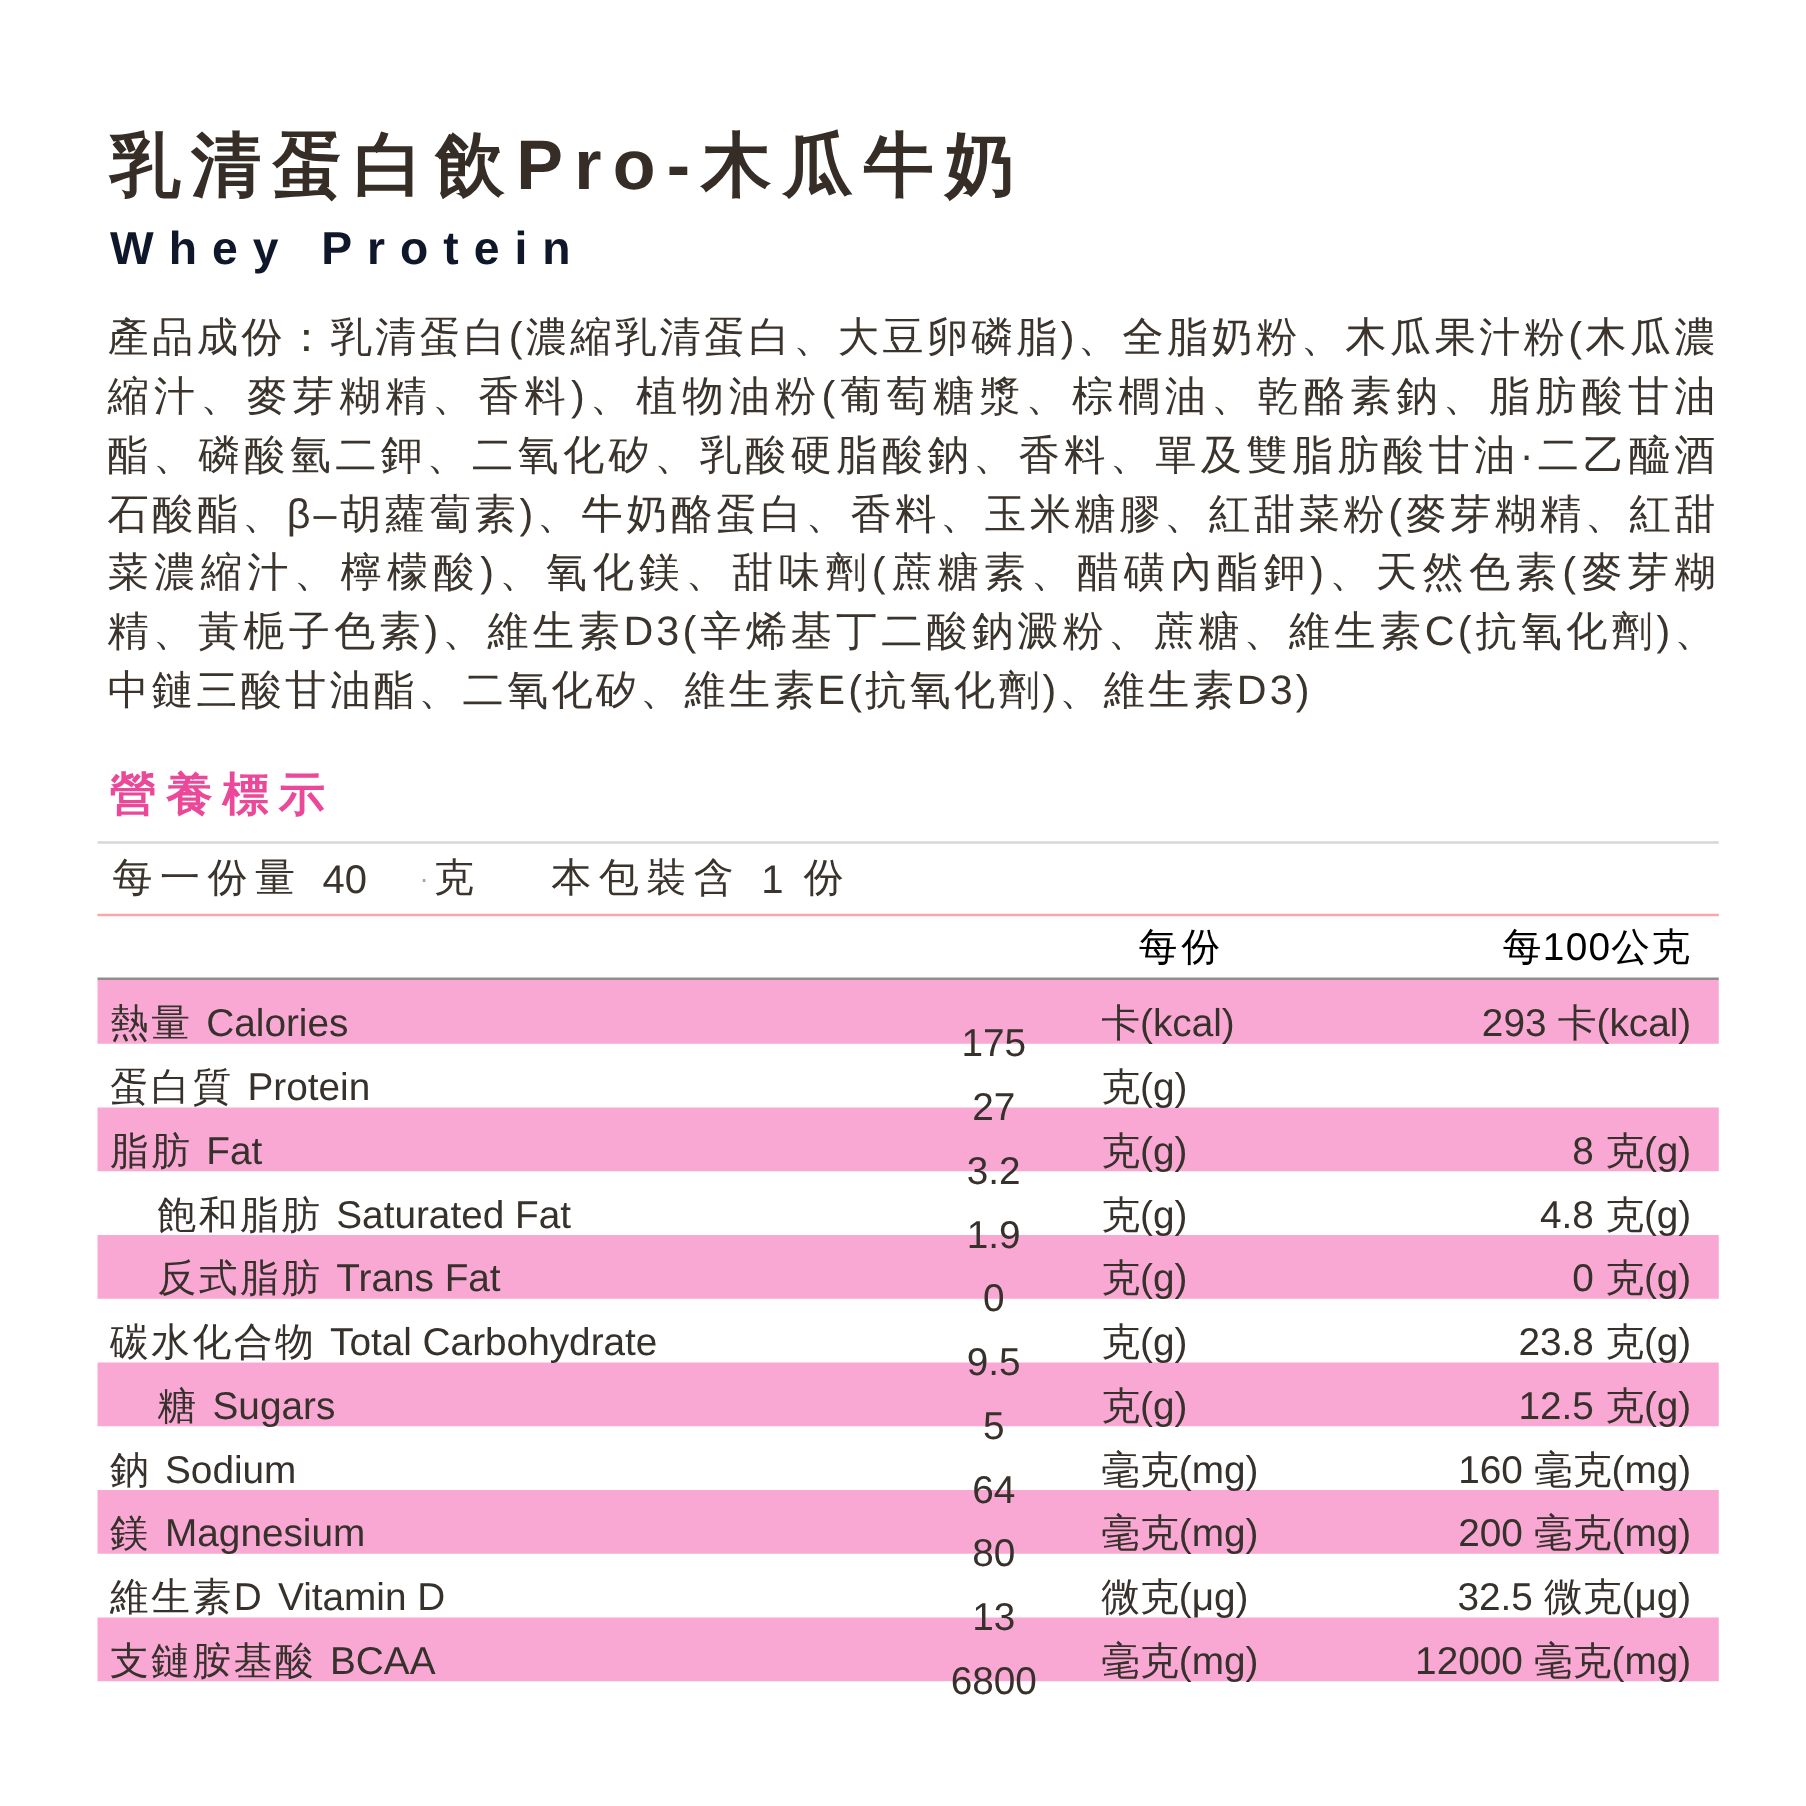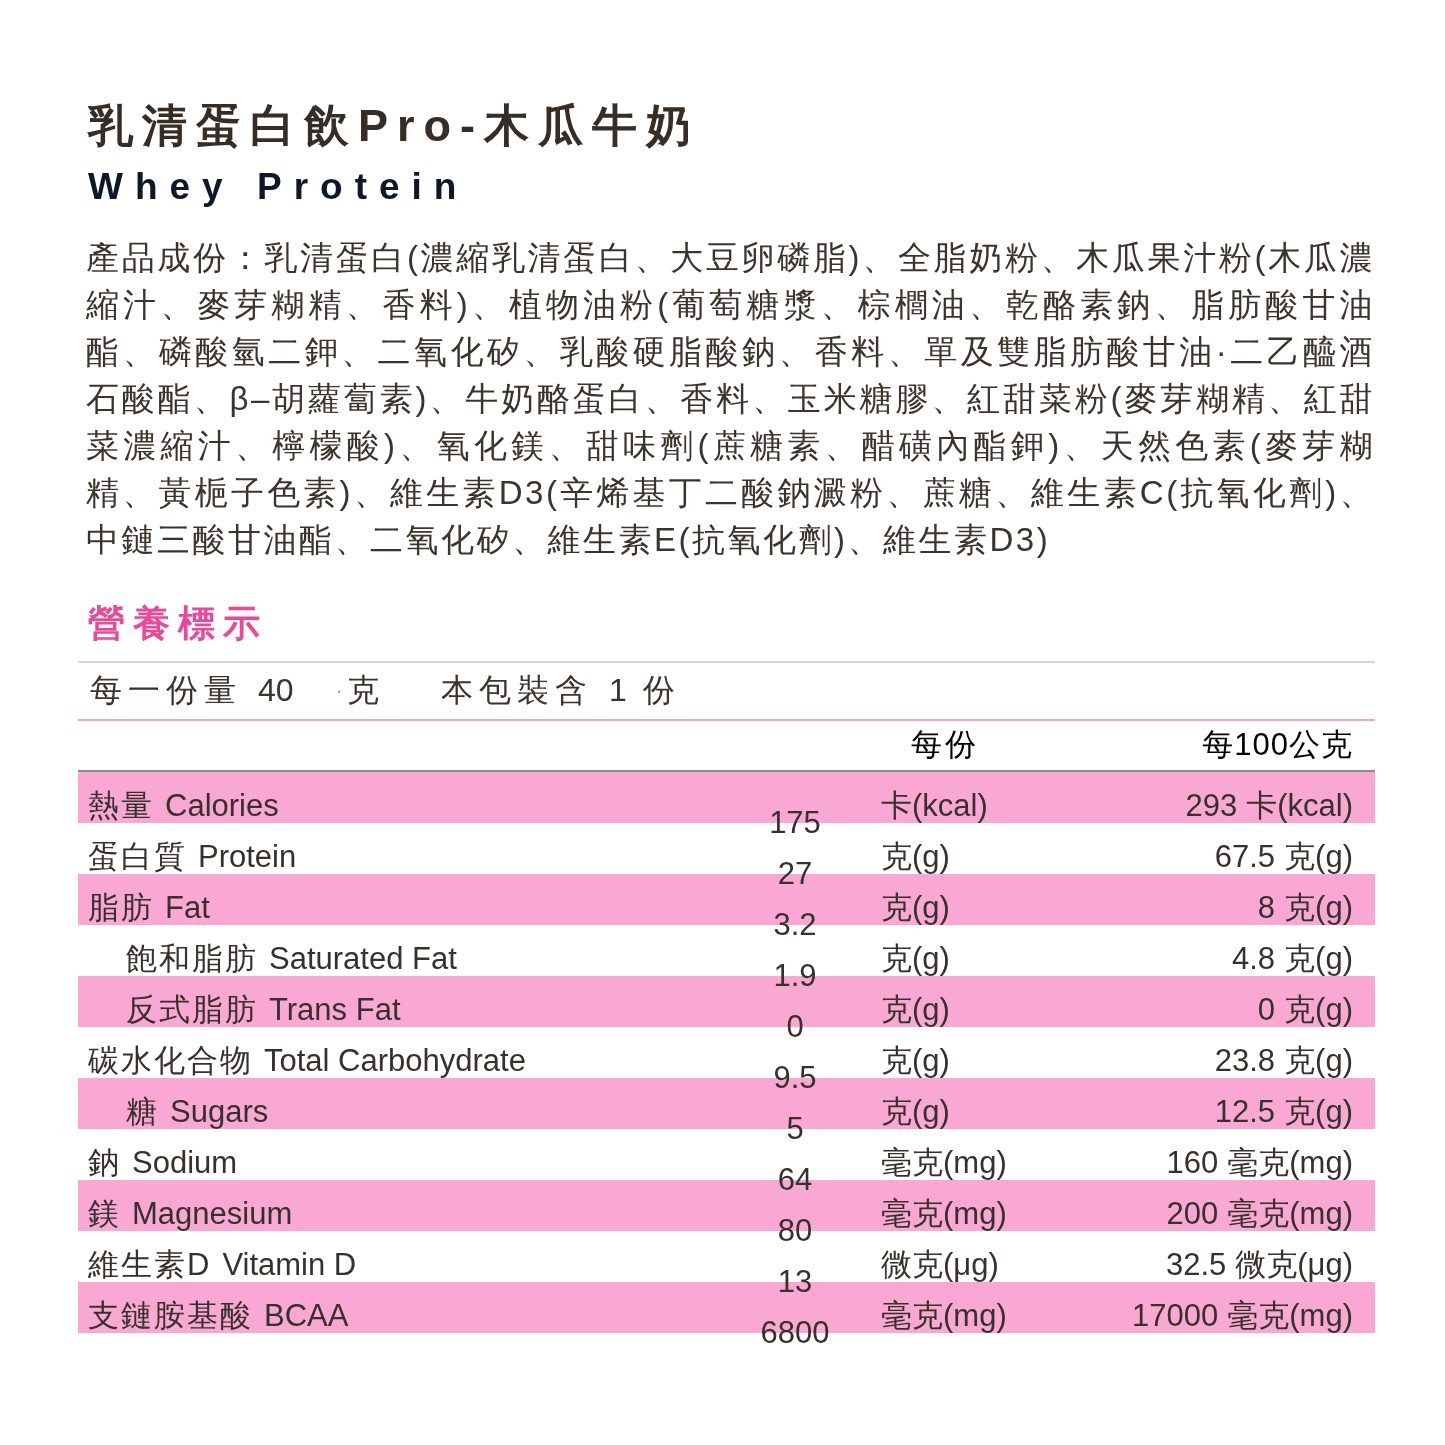--- a/index.html
+++ b/index.html
@@ -6,21 +6,21 @@
   body{
     width:1445px;height:1445px;position:relative;overflow:hidden;
     font-family:"Liberation Sans","DejaVu Sans",sans-serif;
     color:#3b342d;
     -webkit-font-smoothing:antialiased;
   }
   .page{position:absolute;left:78px;top:0;width:1297px;}
 
   .title{
     margin-top:100px;padding-left:10px;
-    font-size:45px;font-weight:700;letter-spacing:9px;
+    font-size:56px;font-weight:700;letter-spacing:9px;
     color:#352d26;line-height:1.15;
   }
   .subtitle{
     margin-top:14px;padding-left:10px;
     font-size:37px;font-weight:700;letter-spacing:12px;
     color:#0f172a;
   }
   .ingredients{
     margin-top:26px;padding-left:8px;
     font-size:33px;line-height:47px;letter-spacing:2.5px;
@@ -108,21 +108,20 @@
         <span class="cell-unit">卡(kcal)</span>
         <span class="cell-100g"><span>293</span><span class="u">卡(kcal)</span></span>
       </div>
       <div class="grid row">
         <span class="cell-name">
           <span class="zh">蛋白質</span>
           <span class="en">Protein</span>
         </span>
         <span class="cell-val">27</span>
         <span class="cell-unit">克(g)</span>
-        <span class="cell-100g"><span>67.5</span><span class="u">克(g)</span></span>
       </div>
       <div class="grid row alt">
         <span class="cell-name">
           <span class="zh">脂肪</span>
           <span class="en">Fat</span>
         </span>
         <span class="cell-val">3.2</span>
         <span class="cell-unit">克(g)</span>
         <span class="cell-100g"><span>8</span><span class="u">克(g)</span></span>
       </div>
@@ -189,17 +188,17 @@
         <span class="cell-unit">微克(μg)</span>
         <span class="cell-100g"><span>32.5</span><span class="u">微克(μg)</span></span>
       </div>
       <div class="grid row alt">
         <span class="cell-name">
           <span class="zh">支鏈胺基酸</span>
           <span class="en">BCAA</span>
         </span>
         <span class="cell-val">6800</span>
         <span class="cell-unit">毫克(mg)</span>
-        <span class="cell-100g"><span>17000</span><span class="u">毫克(mg)</span></span>
+        <span class="cell-100g"><span>12000</span><span class="u">毫克(mg)</span></span>
       </div>
     </div>
 
 </div>
 
 </body></html>

